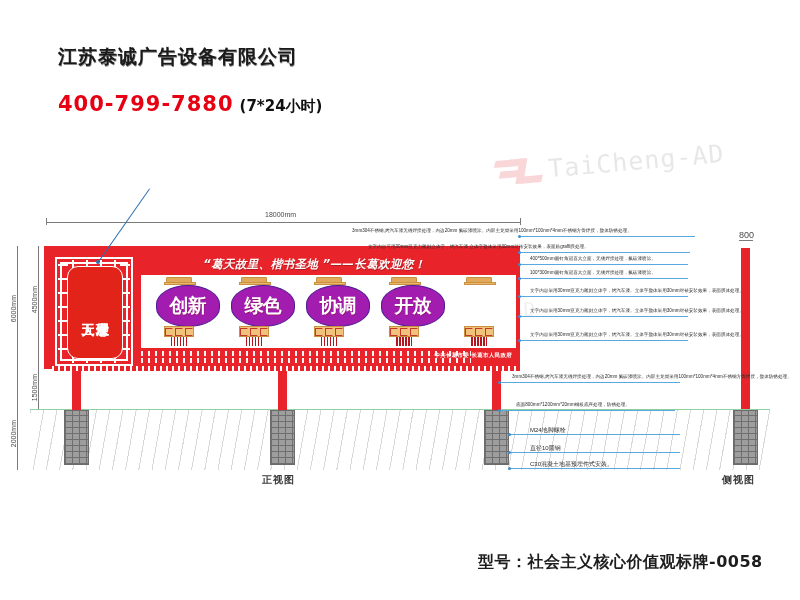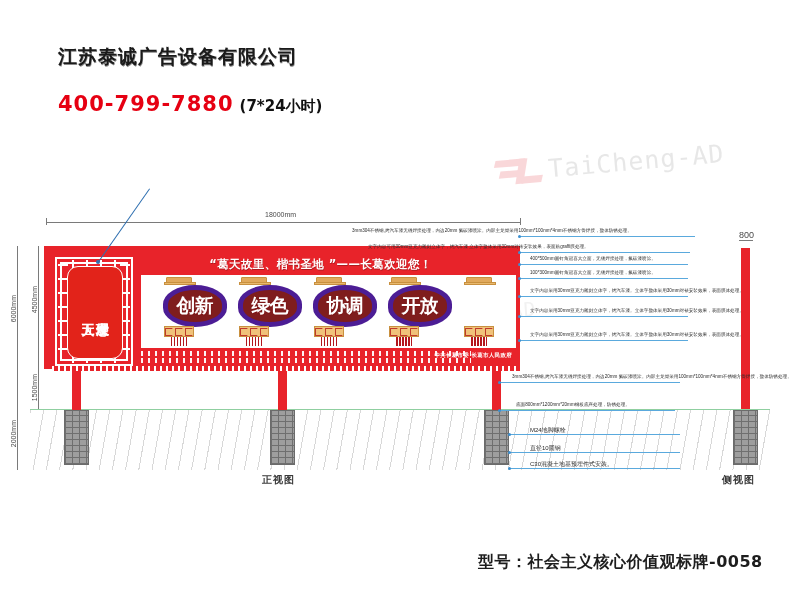--- a/index.html
+++ b/index.html
@@ -62,36 +62,36 @@
   .orn-plaque{position:absolute;left:15px;top:12px;width:54px;height:91px;
               background:#e2231a;border:1.5px solid #fff;border-radius:11px;}
   .orn-txt{position:absolute;inset:0;display:flex;justify-content:center;
            align-items:center;gap:1px;padding:5px 3px;box-sizing:border-box;}
   .orn-col{writing-mode:vertical-rl;font-size:13px;font-weight:bold;color:#fff;
            line-height:1.04;letter-spacing:0px;
            font-family:"DejaVu Sans",sans-serif;}
   .orn-col.c2{font-size:13px;}
 
   
-  .headline{position:absolute;left:85px;top:5px;width:375px;height:19px;
-            display:flex;align-items:center;justify-content:center;}
+  .headline{position:absolute;left:79px;top:5px;width:375px;height:19px;
+            display:flex;align-items:center;justify-content:center;font-style:italic;}
   .headline span{font-size:11.5px;font-weight:bold;color:#fff;letter-spacing:.4px;
                  white-space:nowrap;text-shadow:0.5px 0.5px 0 rgba(0,0,0,.25);}
 
   
   .stage{position:absolute;left:93px;top:25px;width:375px;height:73px;background:#fff;}
   .lanterns{position:absolute;inset:0;display:flex;align-items:flex-start;
             justify-content:space-around;padding-top:2px;box-sizing:border-box;}
   .lantern{position:relative;width:64px;height:70px;}
   .lt-cap{position:absolute;left:19px;top:0;width:26px;height:6px;
           background:#e0a95c;border:1px solid #c8903f;border-radius:1px;box-sizing:border-box;}
   .lt-cap:after{content:"";position:absolute;left:-3px;top:4px;width:32px;height:3px;
                 background:#e8b96e;border:1px solid #c8903f;box-sizing:border-box;}
-  .lt-body{position:absolute;left:16px;top:8px;width:64px;height:42px;
-           background:#7f1d1d;border-radius:50%/46%;border:5px solid #4c1d95;box-sizing:border-box;}
+  .lt-body{position:absolute;left:9px;top:8px;width:64px;height:42px;
+           background:#a21caf;border-radius:50%/46%;border:1px solid #4c1d95;box-sizing:border-box;}
   .lt-body span{position:absolute;inset:0;display:flex;align-items:center;
                 justify-content:center;font-size:19px;font-weight:bold;color:#fff;
                 font-family:"DejaVu Sans",sans-serif;letter-spacing:-1px;
                 text-shadow:0.5px 0.5px 0 rgba(120,0,0,.35);}
   .lt-base{position:absolute;left:17px;top:49px;width:30px;height:11px;
            background:#f0c27a;border:1px solid #c8903f;box-sizing:border-box;
            display:flex;align-items:center;justify-content:center;gap:2px;}
   .lt-spiral{width:6px;height:6px;border:1.2px solid #c0392b;border-right-color:transparent;
              border-radius:1px;}
   .lt-tassel{position:absolute;left:24px;top:60px;width:16px;height:9px;

